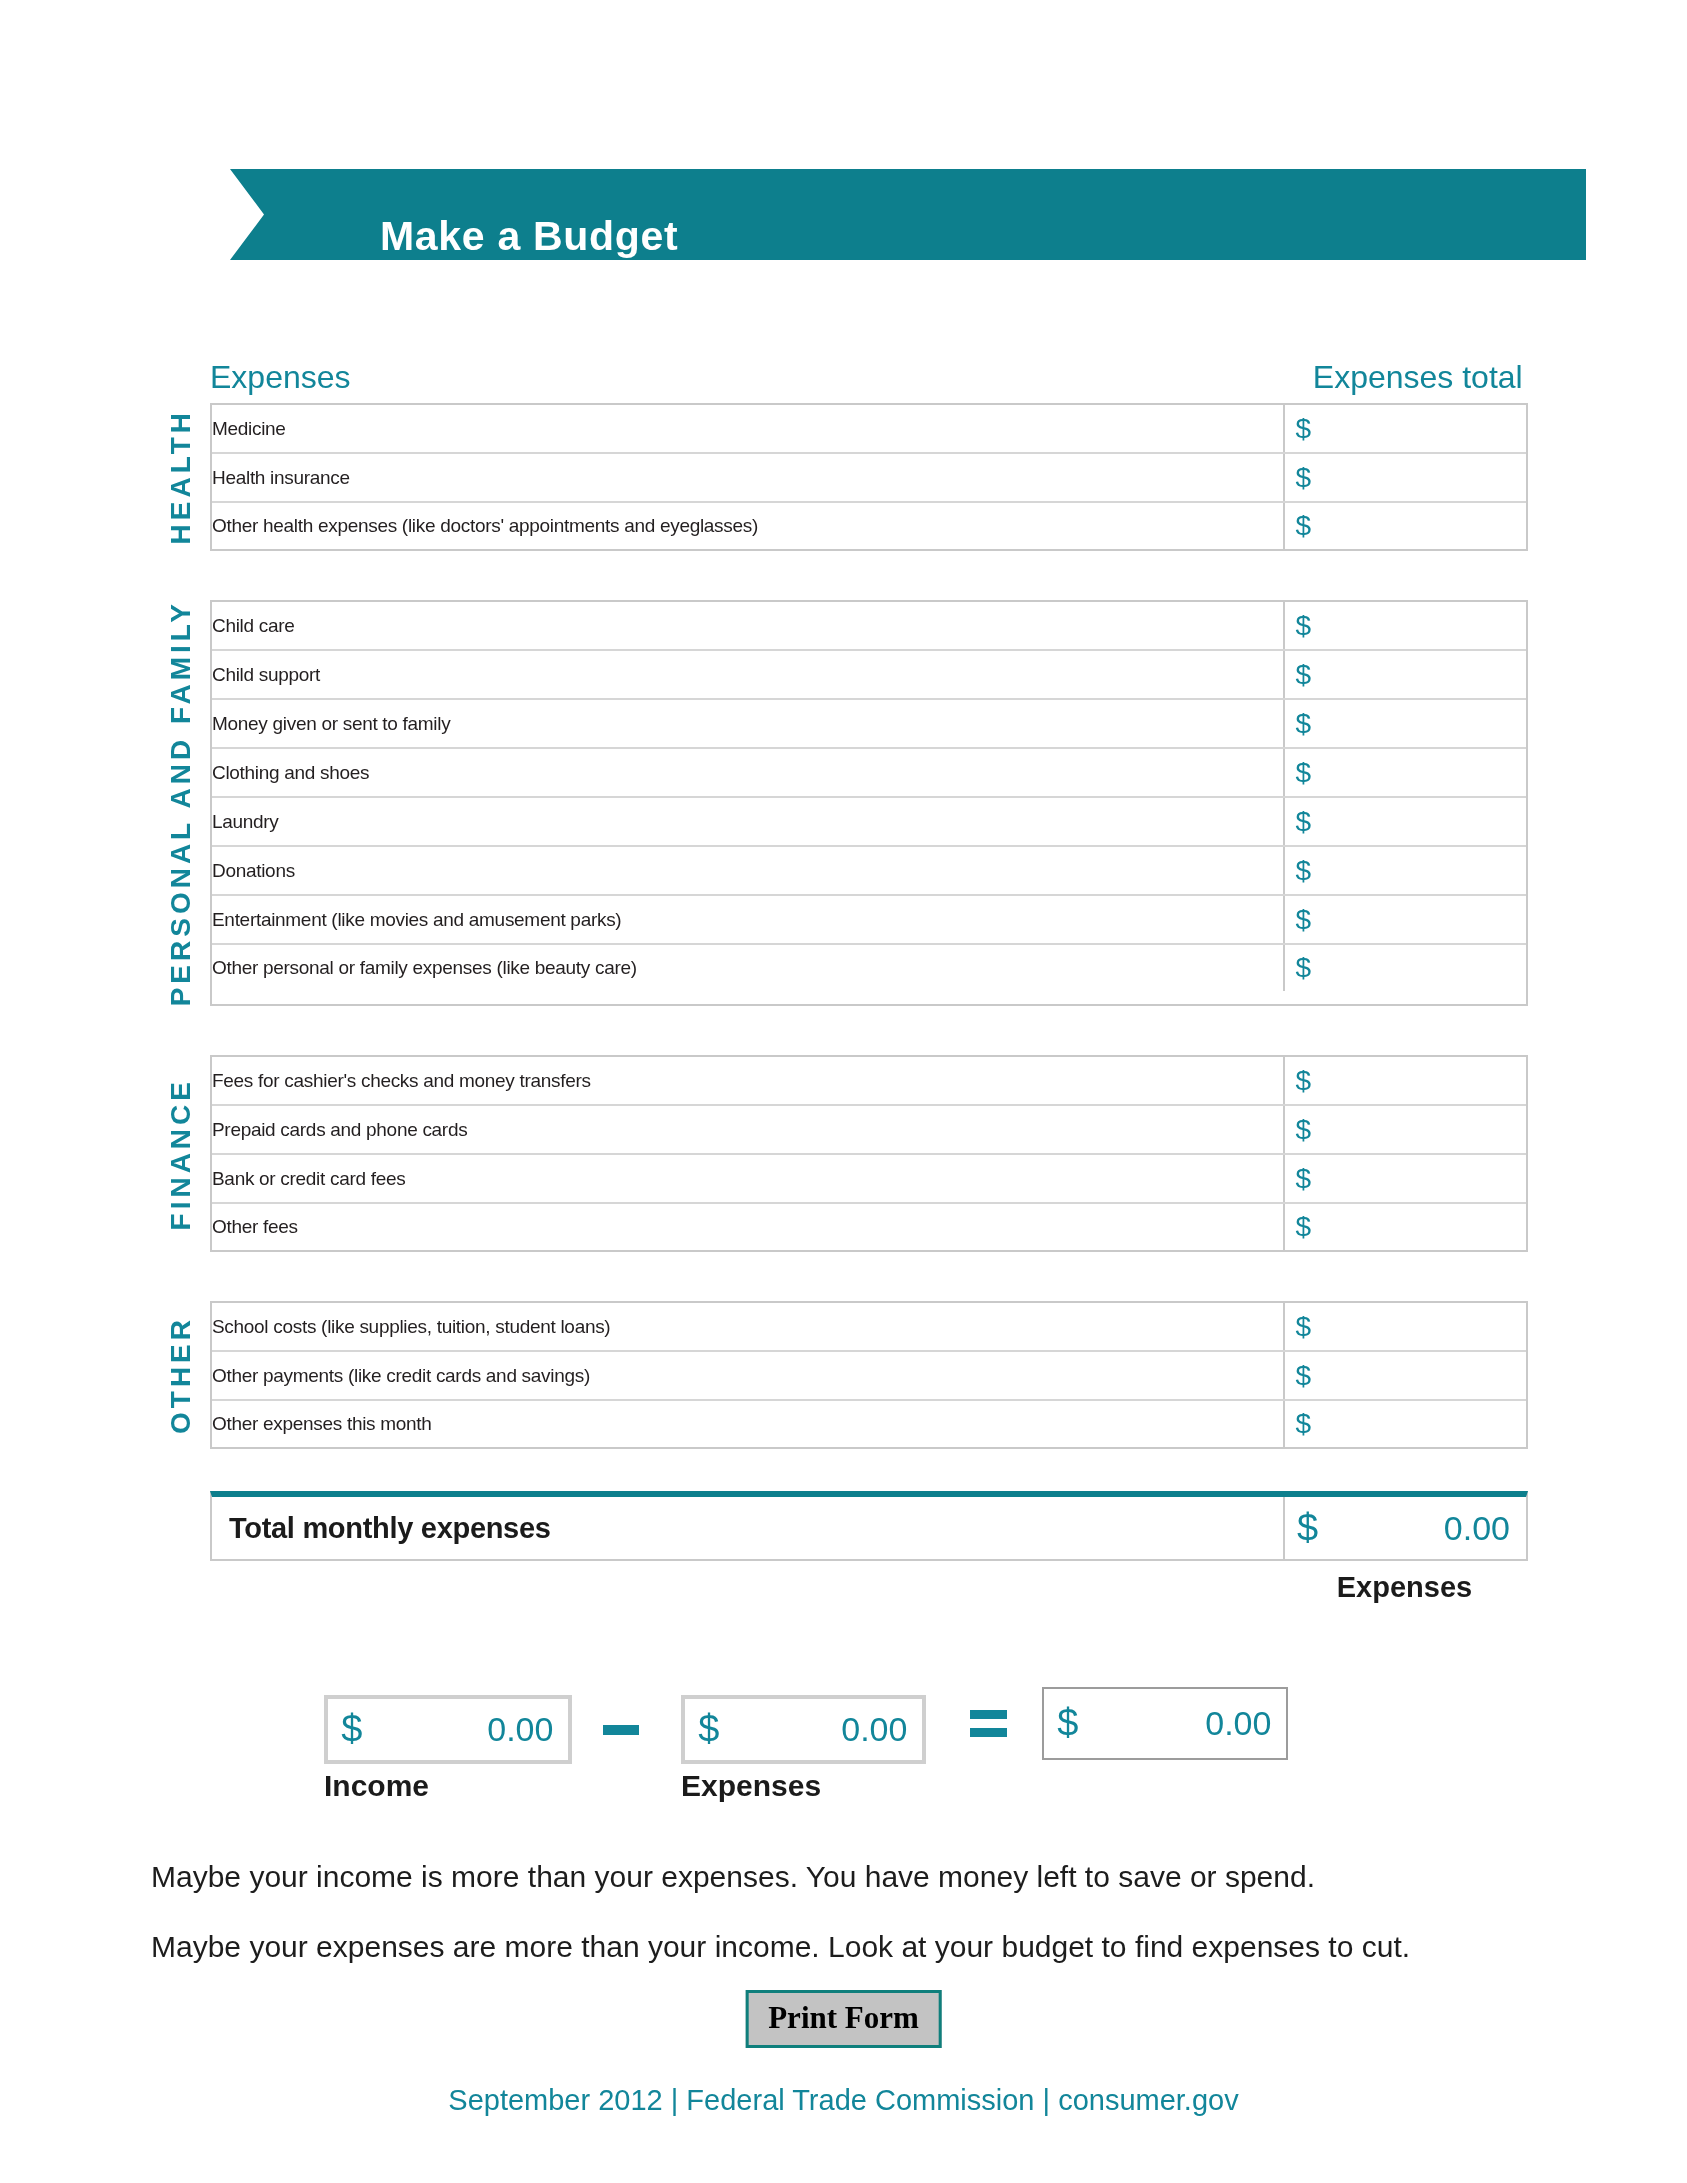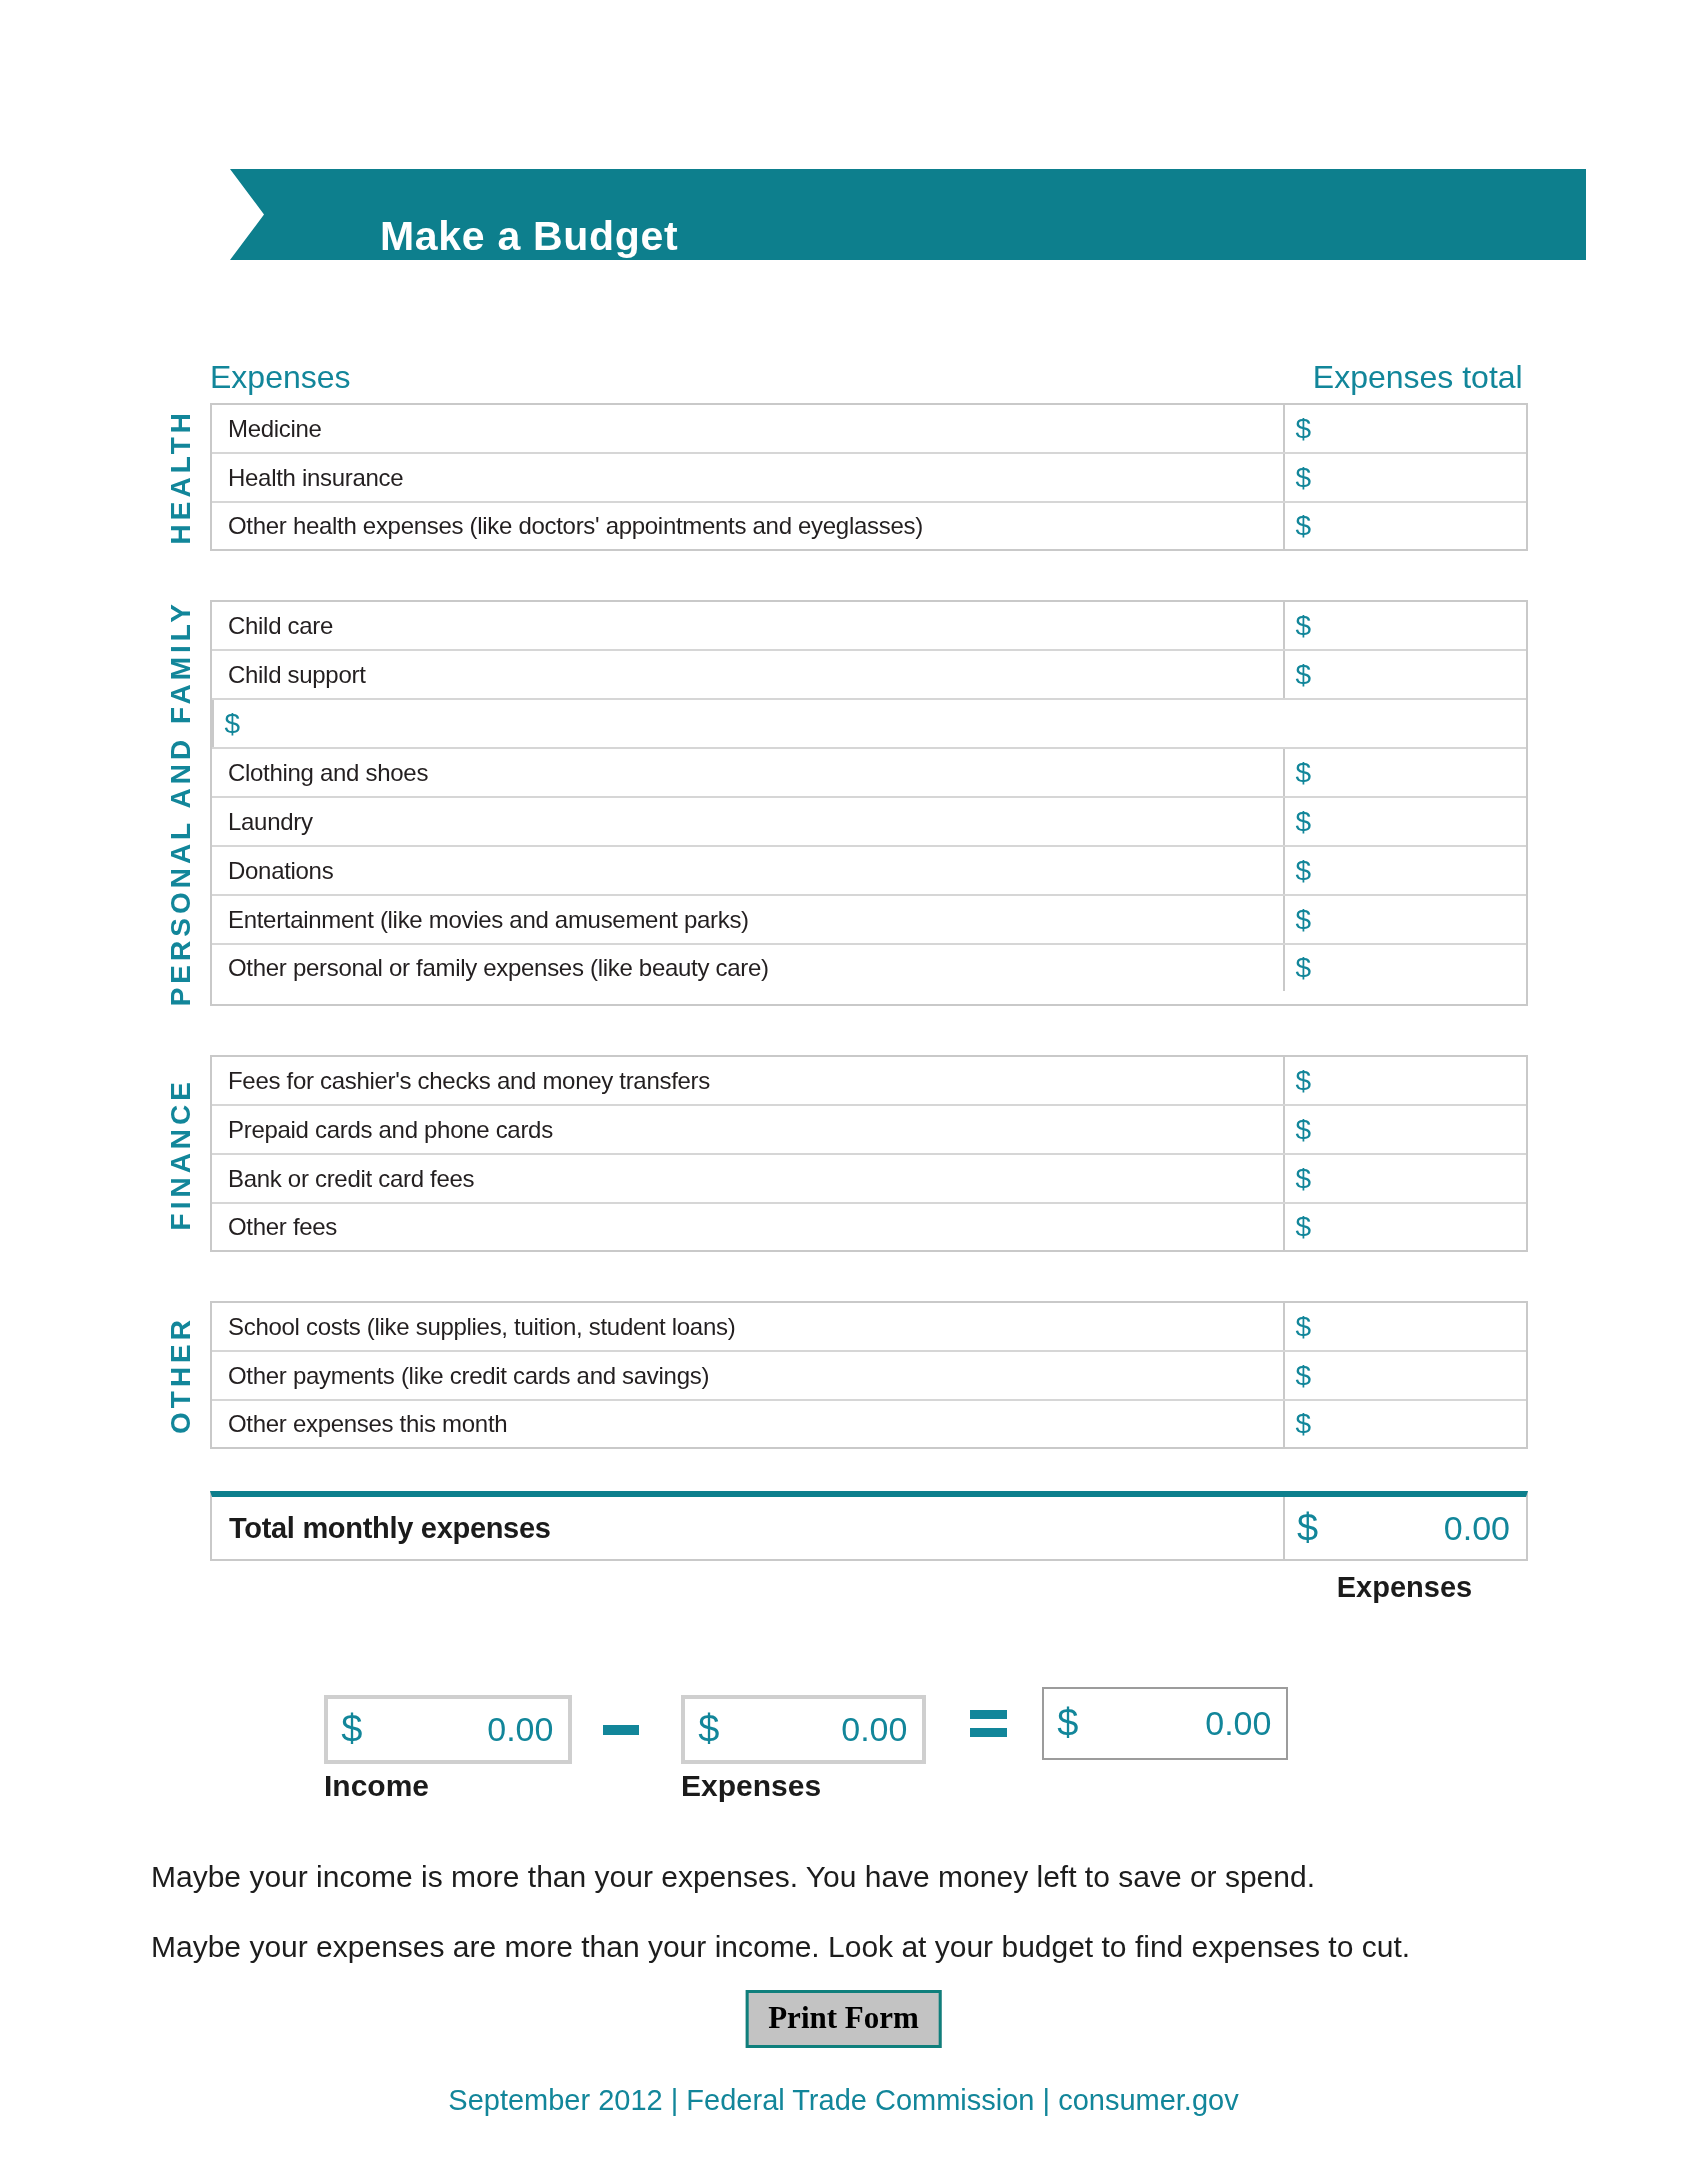--- a/index.html
+++ b/index.html
@@ -53,21 +53,21 @@
   }
   .etable{
     flex:1;
     border:2px solid var(--border-gray);
     background:#ffffff;
   }
   .erow{display:flex;height:49px;border-bottom:2.6px solid var(--sep-gray);}
   .erow:last-child{border-bottom:none;height:46px;}
   .rlabel{
     flex:1;display:flex;align-items:center;
-    padding-left:16px;font-size:24px;color:var(--ink);
+    font-size:19px;color:var(--ink);
     letter-spacing:-0.3px;white-space:nowrap;overflow:hidden;
   }
   .amount{
     width:243px;border-left:2px solid var(--border-gray);
     display:flex;align-items:center;padding-left:10.6px;
     cursor:text;
   }
   .dollar{color:var(--teal-text);font-size:28px;}
   
   .total-block{
@@ -182,20 +182,21 @@
               <span class="dollar">$</span>
             </div>
         </div>
         <div class="erow">
           <div class="rlabel">Child support</div>
           <div class="amount">
               <span class="dollar">$</span>
             </div>
         </div>
         <div class="erow">
+          <div class="rlabel">Money given or sent to family</div>
           <div class="amount">
               <span class="dollar">$</span>
             </div>
         </div>
         <div class="erow">
           <div class="rlabel">Clothing and shoes</div>
           <div class="amount">
               <span class="dollar">$</span>
             </div>
         </div>

